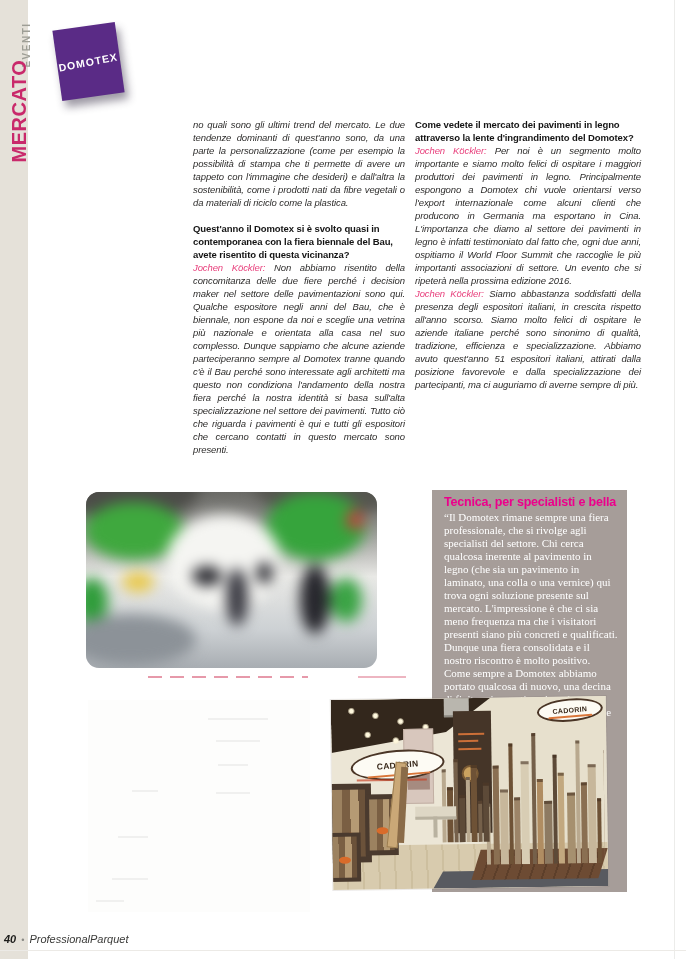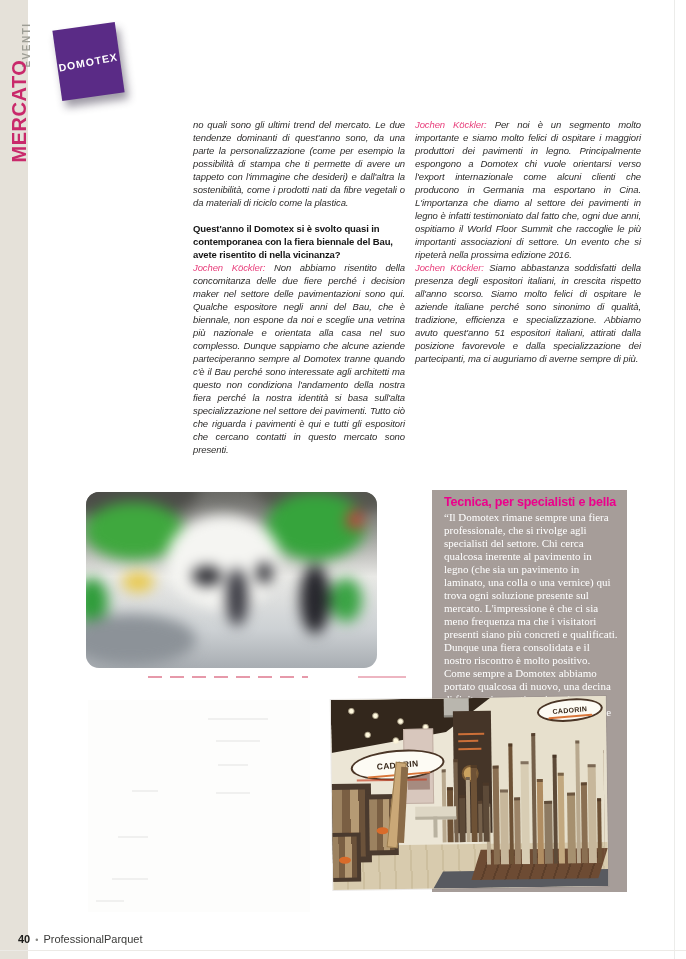--- a/index.html
+++ b/index.html
@@ -98,21 +98,21 @@
   .easel2{position:absolute;left:24.5%;top:36%;width:2.6%;height:40%;background:#8a6b48;transform:rotate(4deg);}
   .table{position:absolute;left:30%;top:57%;width:15%;height:5%;background:#ded7c5;border-bottom:3px solid #b9b2a0;}
   .table::after{content:"";position:absolute;left:45%;top:100%;width:10%;height:220%;background:#b9b2a0;}
   .p2-floor{position:absolute;left:0;bottom:0;width:100%;height:23%;
         background:repeating-linear-gradient(88deg,#d8cbae 0 14px,#cdbf9f 14px 16px);}
   .p2-rug{position:absolute;left:52%;bottom:4%;width:46%;height:16%;
         background:repeating-linear-gradient(92deg,#6d4b33 0 10px,#5d3f2a 10px 12px);transform:skewX(-18deg);}
   .p2-carpet{position:absolute;left:38%;bottom:0;width:64%;height:9%;background:#585a60;transform:skewX(-30deg);}
 
   
-  .footer{position:absolute;left:18px;top:933px;font-size:11px;color:#3a3a38;}
+  .footer{position:absolute;left:4px;top:933px;font-size:11px;color:#3a3a38;font-style:italic;}
   .footer .pnum{font-weight:bold;color:#1c1c1a;}
   .footer .dot{color:#8a8a86;font-size:9px;margin:0 5px;}
 </style>
 </head>
 <body>
 
 <div class="page">
 
   <div class="side-strip"></div>
   <div class="edge-right"></div>
@@ -120,25 +120,26 @@
 
   <div class="eventi">EVENTI</div>
   <div class="mercato">MERCATO</div>
 
   <div class="domotex">
     <span>DOMOTEX</span>
   </div>
 
   <div class="col col1">
     <p class="intro">no quali sono gli ultimi trend del mercato. Le due tendenze dominanti di quest'anno sono, da una parte la personalizzazione (come per esempio la possibilità di stampa che ti permette di avere un tappeto con l'immagine che desideri) e dall'altra la sostenibilità, come i prodotti nati da fibre vegetali o da materiali di riciclo come la plastica.</p>
-    <p class="q">Quest'anno il Domotex si è svolto quasi in contemporanea con la fiera biennale del Bau, avete risentito di nella vicinanza?</p>
+    <p class="q">Quest'anno il Domotex si è svolto quasi in contemporanea con la fiera biennale del Bau, avete risentito di questa vicinanza?</p>
     <p class="ans"><span class="speaker">Jochen Köckler:</span> <span>Non abbiamo risentito della concomitanza delle due fiere perché i decision maker nel settore delle pavimentazioni sono qui. Qualche espositore negli anni del Bau, che è biennale, non espone da noi e sceglie una vetrina più nazionale e orientata alla casa nel suo complesso. Dunque sappiamo che alcune aziende parteciperanno sempre al Domotex tranne quando c'è il Bau perché sono interessate agli architetti ma questo non condiziona l'andamento della nostra fiera perché la nostra identità si basa sull'alta specializzazione nel settore dei pavimenti. Tutto ciò che riguarda i pavimenti è qui e tutti gli espositori che cercano contatti in questo mercato sono presenti.</span></p>
   </div>
 
   <div class="col col2">
+    <p class="q">Come vedete il mercato dei pavimenti in legno attraverso la lente d'ingrandimento del Domotex?</p>
     <p class="ans"><span class="speaker">Jochen Köckler:</span> <span>Per noi è un segmento molto importante e siamo molto felici di ospitare i maggiori produttori dei pavimenti in legno. Principalmente espongono a Domotex chi vuole orientarsi verso l'export internazionale come alcuni clienti che producono in Germania ma esportano in Cina. L'importanza che diamo al settore dei pavimenti in legno è infatti testimoniato dal fatto che, ogni due anni, ospitiamo il World Floor Summit che raccoglie le più importanti associazioni di settore. Un evento che si ripeterà nella prossima edizione 2016.</span></p>
     <p class="ans"><span class="speaker">Jochen Köckler:</span> <span>Siamo abbastanza soddisfatti della presenza degli espositori italiani, in crescita rispetto all'anno scorso. Siamo molto felici di ospitare le aziende italiane perché sono sinonimo di qualità, tradizione, efficienza e specializzazione. Abbiamo avuto quest'anno 51 espositori italiani, attirati dalla posizione favorevole e dalla specializzazione dei partecipanti, ma ci auguriamo di averne sempre di più.</span></p>
   </div>
 
   <div class="photo1">
     <div class="blobs">
       <div class="b" style="left:-15px;top:-20px;width:140px;height:60px;background:#4c4c48;"></div>
       <div class="b" style="left:180px;top:-22px;width:150px;height:58px;background:#55554f;"></div>
       <div class="b" style="left:10px;top:22px;width:100px;height:58px;background:#3fa83e;"></div>
       <div class="b" style="left:2px;top:98px;width:32px;height:48px;background:#2f9c3a;"></div>

